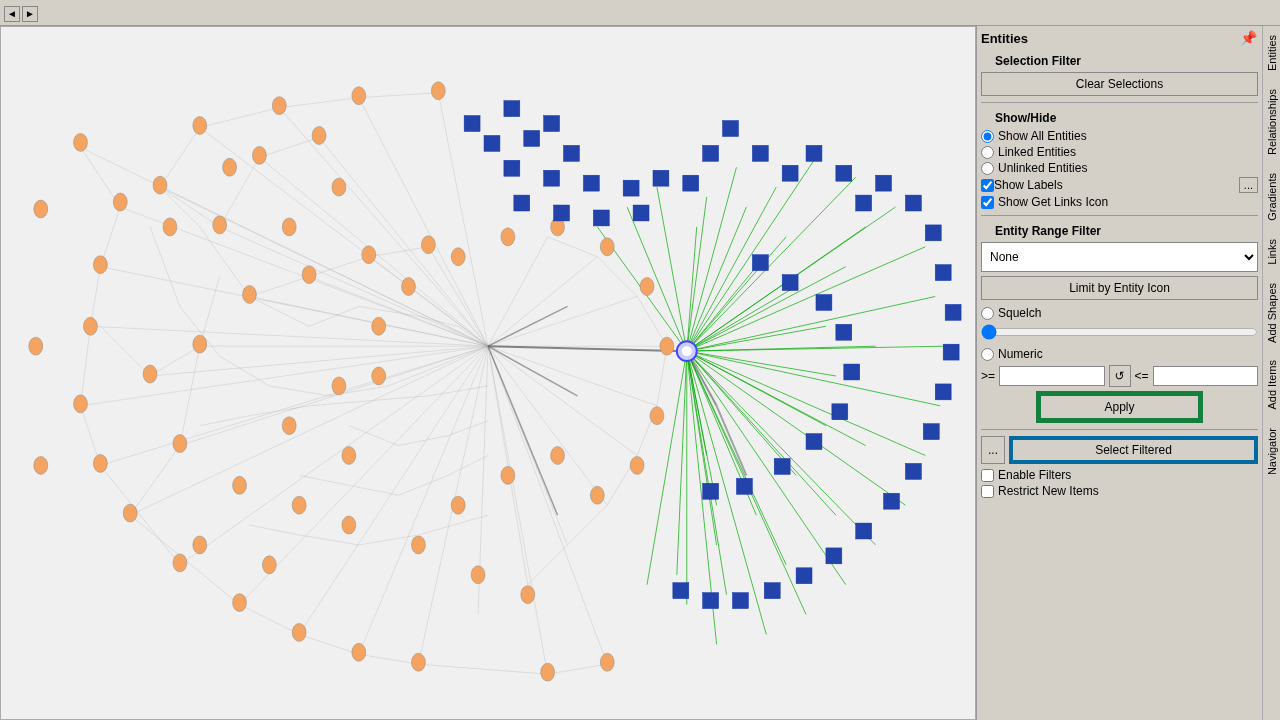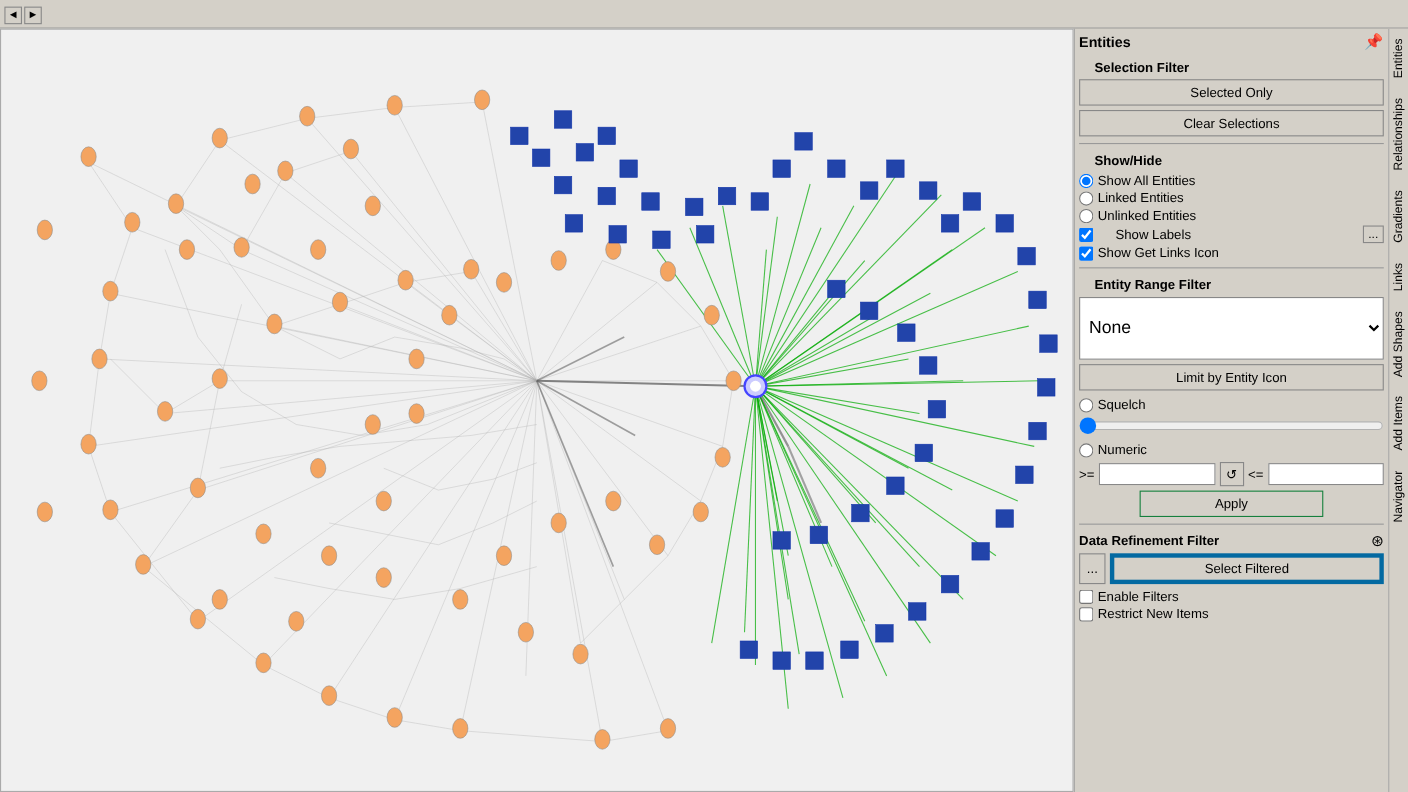--- a/index.html
+++ b/index.html
@@ -66,40 +66,40 @@
     }
     .btn-disabled { color: #000000; }
 
     
     .radio-group, .check-group { margin-bottom: 2px; display: flex; align-items: center; gap: 4px; }
     .radio-group label, .check-group label { font-size: 12px; cursor: pointer; }
     input[type="radio"], input[type="checkbox"] { cursor: pointer; }
 
     
     .show-labels-row { display: flex; align-items: center; justify-content: space-between; margin-bottom: 2px; }
-    .show-labels-left { display: flex; align-items: center; gap: 20px; }
+    .show-labels-left { display: flex; align-items: center; gap: 0; }
     .ellipsis-btn { padding: 1px 4px; background: #d4d0c8; border: 1px solid #888; cursor: pointer; font-size: 11px; }
 
     
     .dropdown-row { margin: 4px 0; }
-    select { width: 100%; padding: 18px 4px; font-size: 16px; background: #fff; border: 1px solid #888; }
+    select { width: 100%; padding: 6px 4px; font-size: 12px; background: #fff; border: 1px solid #888; }
 
     
     .slider-container { margin: 4px 0; }
     input[type="range"] { width: 100%; cursor: pointer; }
 
     
     .numeric-row { display: flex; align-items: center; gap: 4px; margin: 4px 0; }
     .numeric-input { flex: 1; padding: 2px 4px; border: 1px solid #888; background: #fff; font-size: 12px; }
     .refresh-btn { width: 22px; height: 22px; background: #d4d0c8; border: 1px solid #888; display: flex; align-items: center; justify-content: center; cursor: pointer; font-size: 12px; }
 
     
     .apply-btn {
       display: block; width: 60%; margin: 4px auto; padding: 4px 8px;
-      background: #d4d0c8; border: 1px solid #15803d; cursor: pointer;
+      background: #d4d0c8; border: 5px solid #15803d; cursor: pointer;
       font-size: 12px; text-align: center;
     }
 
     
     .refinement-header { display: flex; align-items: center; justify-content: space-between; margin: 6px 0 4px; }
     .refinement-actions { display: flex; gap: 4px; margin-bottom: 4px; }
     .small-btn { padding: 3px 6px; background: #d4d0c8; border: 1px solid #888; cursor: pointer; font-size: 12px; }
     .select-filtered-btn { flex: 1; padding: 3px 8px; background: #d4d0c8; border: 4px solid #0369a1; cursor: pointer; font-size: 12px; text-align: center; }
 
     
@@ -423,21 +423,20 @@
   <div class="right-panel">
     <div class="panel-main">
 
       <div class="panel-header">
         <span class="panel-title">Entities</span>
         <span class="pin-icon">📌</span>
       </div>
 
       <div class="section-label">Selection Filter</div>
 
-      <button class="btn">Selected Only</button>
       <button class="btn btn-disabled">Clear Selections</button>
 
       <div class="divider"></div>
 
       <div class="section-label">Show/Hide</div>
 
       <div class="radio-group">
         <input type="radio" name="show-hide" id="showAll" checked="" style="">
         <label for="showAll">Show All Entities</label>
       </div>
@@ -494,24 +493,20 @@
         <input type="text" class="numeric-input" value="" style="width: 70px;">
         <div class="refresh-btn">↺</div>
         <span style="font-size:12px;">&lt;=</span>
         <input type="text" class="numeric-input" value="" style="width: 70px;">
       </div>
 
       <button class="apply-btn">Apply</button>
 
       <div class="divider"></div>
 
-      <div class="refinement-header">
-        <span class="section-label" style="margin:0;">Data Refinement Filter</span>
-        <span style="cursor:pointer; font-size:14px;">⊛</span>
-      </div>
 
       <div class="refinement-actions">
         <button class="small-btn">...</button>
         <button class="select-filtered-btn">Select Filtered</button>
       </div>
 
       <div class="check-group">
         <input type="checkbox" id="enableFilters" style="">
         <label for="enableFilters">
           <span>Enable Filters</span>

